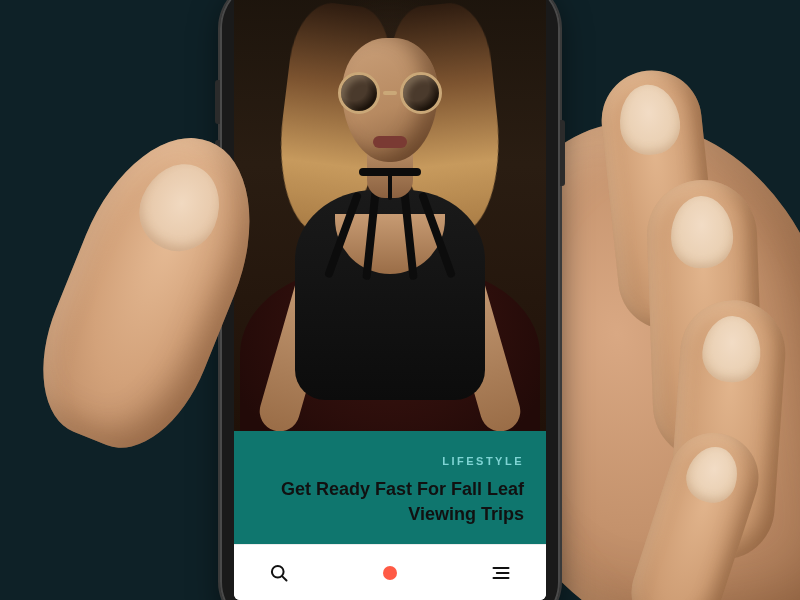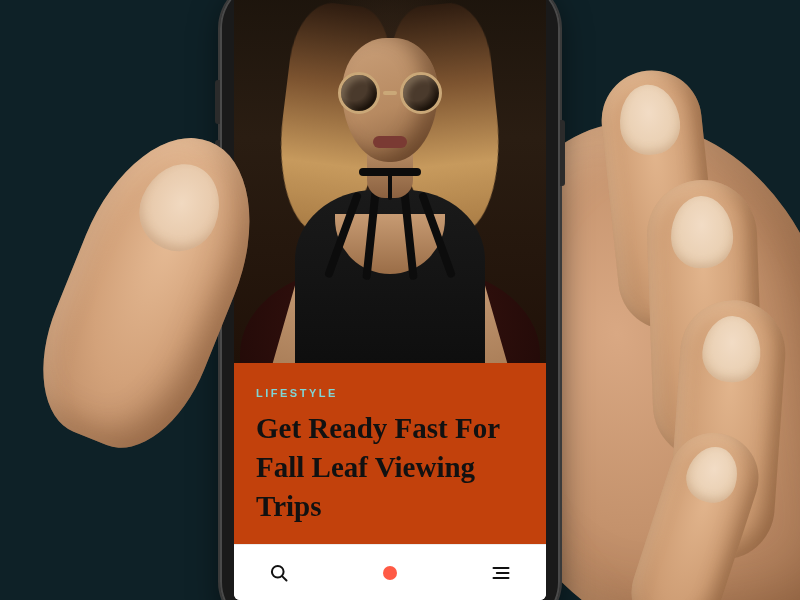--- a/index.html
+++ b/index.html
@@ -212,36 +212,36 @@
     position:absolute; top:260px;
     width:40px;height:180px;
     background:linear-gradient(180deg,#caa07a,#9a6d47);
     border-radius:22px;
   }
   .arm-l{ left:4px; transform:rotate(16deg);}
   .arm-r{ right:4px; transform:rotate(-16deg);}
 
   
   .card{
-    background:#c2410c;
+    background:#0f766e;
     padding:24px 22px 18px;
-    text-align:left;
+    text-align:right;
   }
   .category{
     font-family: -apple-system, Helvetica, Arial, sans-serif;
     font-size:11px;
     font-weight:700;
     letter-spacing:2.5px;
     color:#7fd4d4;
     text-transform:uppercase;
   }
   .headline{
     margin-top:10px;
-    font-family: Liberation Serif, serif;
-    font-size:29px;
+    font-family: Liberation Sans, sans-serif;
+    font-size:18px;
     line-height:1.35;
     font-weight:600;
     color:#111;
   }
 
   
   .nav{
     height:56px;
     background:#fff;
     border-top:1px solid #ececec;

